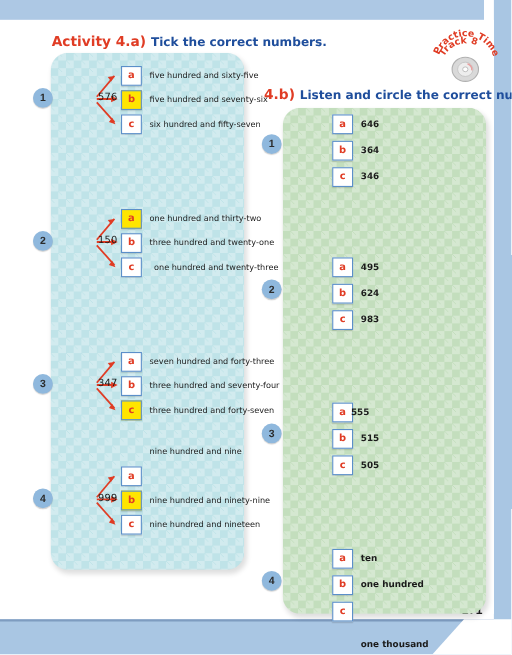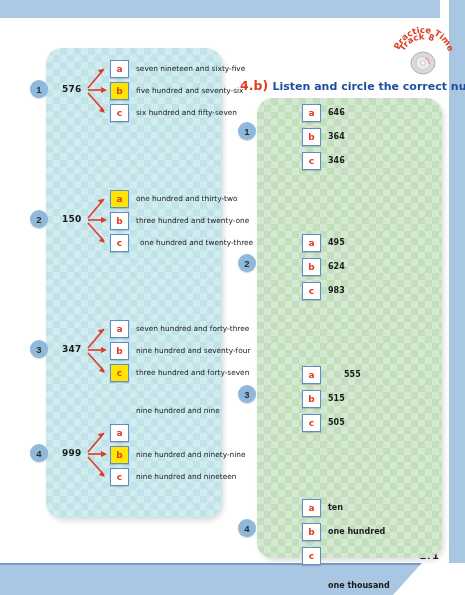--- a/index.html
+++ b/index.html
@@ -85,22 +85,22 @@
   .qnum{
     position:absolute;width:18px;height:18px;border-radius:50%;
     background:#8fb8dd;color:#2b2b2b;
     font-size:9.5px;font-weight:bold;
     display:flex;align-items:center;justify-content:center;
     box-shadow:0 1px 1px rgba(0,0,0,.18);
   }
 
   
   .stem{
-    position:absolute;font-size:9px;font-weight:bold;color:#1a1a1a;
-    font-family:"DejaVu Sans",sans-serif;letter-spacing:.2px;
+    position:absolute;font-size:9px;font-weight:normal;color:#1a1a1a;
+    font-family:"DejaVu Sans",sans-serif;letter-spacing:.2px;margin-left:27px;
   }
 
   
   .chip{
     position:absolute;width:17px;height:16px;
     border:1.4px solid #5b8fc9;background:#ffffff;
     display:flex;align-items:center;justify-content:center;
     font-size:9px;font-weight:bold;color:#e03c24;
     font-family:"DejaVu Sans",sans-serif;
     box-shadow:0 1px 1px rgba(0,0,0,.15);
@@ -150,20 +150,24 @@
       </g>
       <text font-family="DejaVu Sans, sans-serif" font-size="8.5" font-weight="bold" fill="#e03c24">
         <textPath href="#arcTop" startOffset="6%">Practice Time</textPath>
       </text>
       <text font-family="DejaVu Sans, sans-serif" font-size="8.5" font-weight="bold" fill="#e03c24">
         <textPath href="#arcBot" startOffset="14%">Track 8</textPath>
       </text>
     </svg>
   </div>
 
+  <div class="heading h-a">
+    <span class="h-red">Activity 4.a)</span>
+    <span class="h-blue">Tick the correct numbers.</span>
+  </div>
 
   <div class="heading h-b">
     <span class="h-red">4.b)</span>
     <span class="h-blue">Listen and circle the correct numbers.</span>
   </div>
 
   <div class="panel panel-blue"></div>
   <div class="panel panel-green"></div>
 
   <svg class="arrows" viewBox="0 0 176 470">
@@ -209,37 +213,37 @@
   <div class="qnum" style="left:30px;top:210px">2</div>
   <div class="stem" style="left:62px;top:214px">150</div>
 
   <div class="qnum" style="left:30px;top:340px">3</div>
   <div class="stem" style="left:62px;top:344px">347</div>
 
   <div class="qnum" style="left:30px;top:444px">4</div>
   <div class="stem" style="left:62px;top:448px">999</div>
 
   <div class="chip" style="left:110px;top:60px">a</div>
-  <div class="opt-text" style="left:136px;top:64px">seven nineteen and sixty-five</div>
+  <div class="opt-text" style="left:136px;top:64px">five hundred and sixty-five</div>
   <div class="chip sel" style="left:110px;top:82px">b</div>
   <div class="opt-text" style="left:136px;top:86px">five hundred and seventy-six</div>
   <div class="chip" style="left:110px;top:104px">c</div>
   <div class="opt-text" style="left:136px;top:108px">six hundred and fifty-seven</div>
 
   <div class="chip sel" style="left:110px;top:190px">a</div>
   <div class="opt-text" style="left:136px;top:194px">one hundred and thirty-two</div>
   <div class="chip" style="left:110px;top:212px">b</div>
   <div class="opt-text" style="left:136px;top:216px">three hundred and twenty-one</div>
   <div class="chip" style="left:110px;top:234px">c</div>
   <div class="opt-text" style="left:140px;top:238px">one hundred and twenty-three</div>
 
   <div class="chip" style="left:110px;top:320px">a</div>
   <div class="opt-text" style="left:136px;top:324px">seven hundred and forty-three</div>
   <div class="chip" style="left:110px;top:342px">b</div>
-  <div class="opt-text" style="left:136px;top:346px">nine hundred and seventy-four</div>
+  <div class="opt-text" style="left:136px;top:346px">three hundred and seventy-four</div>
   <div class="chip sel" style="left:110px;top:364px">c</div>
   <div class="opt-text" style="left:136px;top:368px">three hundred and forty-seven</div>
 
   <div class="chip" style="left:110px;top:424px">a</div>
   <div class="opt-text" style="left:136px;top:406px">nine hundred and nine</div>
   <div class="chip sel" style="left:110px;top:446px">b</div>
   <div class="opt-text" style="left:136px;top:450px">nine hundred and ninety-nine</div>
   <div class="chip" style="left:110px;top:468px">c</div>
   <div class="opt-text" style="left:136px;top:472px">nine hundred and nineteen</div>
 
@@ -254,21 +258,21 @@
   <div class="qnum" style="left:238px;top:254px">2</div>
   <div class="chip" style="left:302px;top:234px">a</div>
   <div class="num-text" style="left:328px;top:238px">495</div>
   <div class="chip" style="left:302px;top:258px">b</div>
   <div class="num-text" style="left:328px;top:262px">624</div>
   <div class="chip" style="left:302px;top:282px">c</div>
   <div class="num-text" style="left:328px;top:286px">983</div>
 
   <div class="qnum" style="left:238px;top:385px">3</div>
   <div class="chip" style="left:302px;top:366px">a</div>
-  <div class="num-text" style="left:344px;top:370px">555</div>
+  <div class="num-text" style="left:319px;top:370px">555</div>
   <div class="chip" style="left:302px;top:390px">b</div>
   <div class="num-text" style="left:328px;top:394px">515</div>
   <div class="chip" style="left:302px;top:414px">c</div>
   <div class="num-text" style="left:328px;top:418px">505</div>
 
   <div class="qnum" style="left:238px;top:519px">4</div>
   <div class="chip" style="left:302px;top:499px">a</div>
   <div class="num-text" style="left:328px;top:503px">ten</div>
   <div class="chip" style="left:302px;top:523px">b</div>
   <div class="num-text" style="left:328px;top:527px">one hundred</div>

